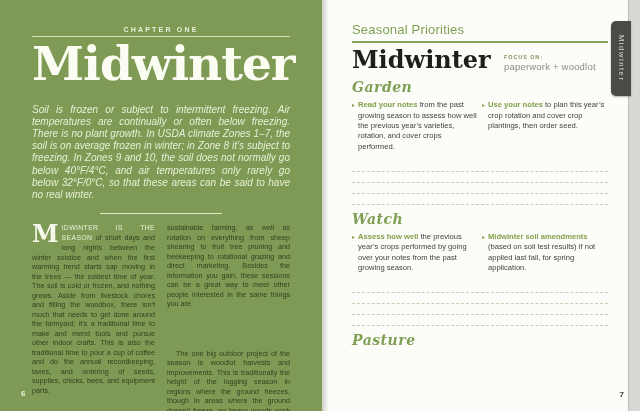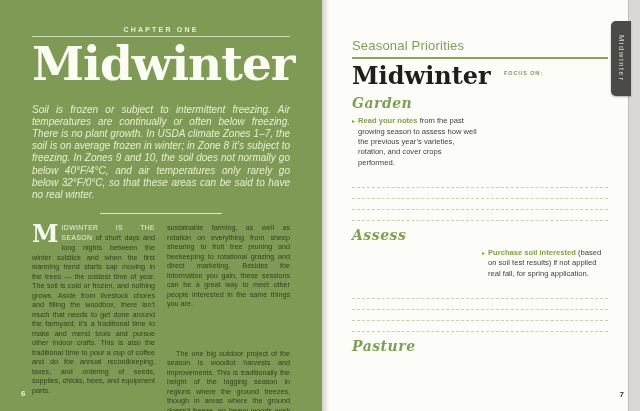--- a/index.html
+++ b/index.html
@@ -36,21 +36,21 @@
   .dropcap{
     float:left;font-family:"DejaVu Serif",serif;font-weight:bold;color:#f6f8ec;
     font-size:24px;line-height:.82;margin:1px 3px 0 0;
   }
   .leadin{color:#edf2dc;font-size:6.8px;letter-spacing:.4px;}
   .lp-pagenum{position:absolute;left:21px;bottom:13px;color:#eef2dc;font-size:8px;font-weight:bold;}
 
   
   .page-right{
     width:306px;height:411px;background:#fcfcf9;box-sizing:border-box;
-    padding:38px 20px 0 30px;position:relative;overflow:hidden;
+    padding:22px 20px 0 30px;position:relative;overflow:hidden;
   }
   .spine{position:absolute;left:0;top:0;bottom:0;width:7px;
     background:linear-gradient(to right,rgba(40,50,25,.22),rgba(40,50,25,0));}
   .kicker{color:var(--accent-green,#7fa054);font-size:13px;letter-spacing:.2px;}
   .kicker-rule{height:2px;background:#8aa45c;margin-top:4px;}
   .rp-header{display:flex;align-items:flex-start;margin-top:4px;}
   .rp-title{
     font-family:"DejaVu Serif",serif;font-weight:bold;color:#1e1e1c;
     font-size:24px;letter-spacing:0;line-height:1.1;
   }
@@ -105,49 +105,58 @@
   </div>
 
   <div class="page-right">
     <div class="spine"></div>
     <div class="kicker">Seasonal Priorities</div>
     <div class="kicker-rule"></div>
     <div class="rp-header">
       <div class="rp-title">Midwinter</div>
       <div class="focus">
         <div class="focus-label">FOCUS ON:</div>
+        <div class="focus-value">paperwork + woodlot</div>
       </div>
     </div>
 
     <div class="sec-head">Garden</div>
     <div class="sec-cols">
       <div class="sec-col">
         <div class="bullet">
             <span class="bm">▸</span>
             <p><strong>Read your notes</strong><span> from the past growing season to assess how well the previous year’s varieties, rotation, and cover crops performed.</span></p>
           </div>
       </div>
       <div class="sec-col">
+        <div class="bullet">
+            <span class="bm">▸</span>
+            <p><strong>Use your notes</strong><span> to plan this year’s crop rotation and cover crop plantings, then order seed.</span></p>
+          </div>
       </div>
     </div>
     <div class="notes">
         <i></i>
         <i></i>
         <i></i>
         <i></i>
       </div>
 
-    <div class="sec-head">Assess</div>
+    <div class="sec-head">Watch</div>
     <div class="sec-cols">
       <div class="sec-col">
+        <div class="bullet">
+            <span class="bm">▸</span>
+            <p><strong>Assess how well</strong><span> the previous year’s crops performed by going over your notes from the past growing season.</span></p>
+          </div>
       </div>
       <div class="sec-col">
         <div class="bullet">
             <span class="bm">▸</span>
-            <p><strong>Purchase soil interested</strong><span> (based on soil test results) if not applied real fall, for spring application.</span></p>
+            <p><strong>Midwinter soil amendments</strong><span> (based on soil test results) if not applied last fall, for spring application.</span></p>
           </div>
       </div>
     </div>
     <div class="notes">
         <i></i>
         <i></i>
         <i></i>
         <i></i>
       </div>
 

